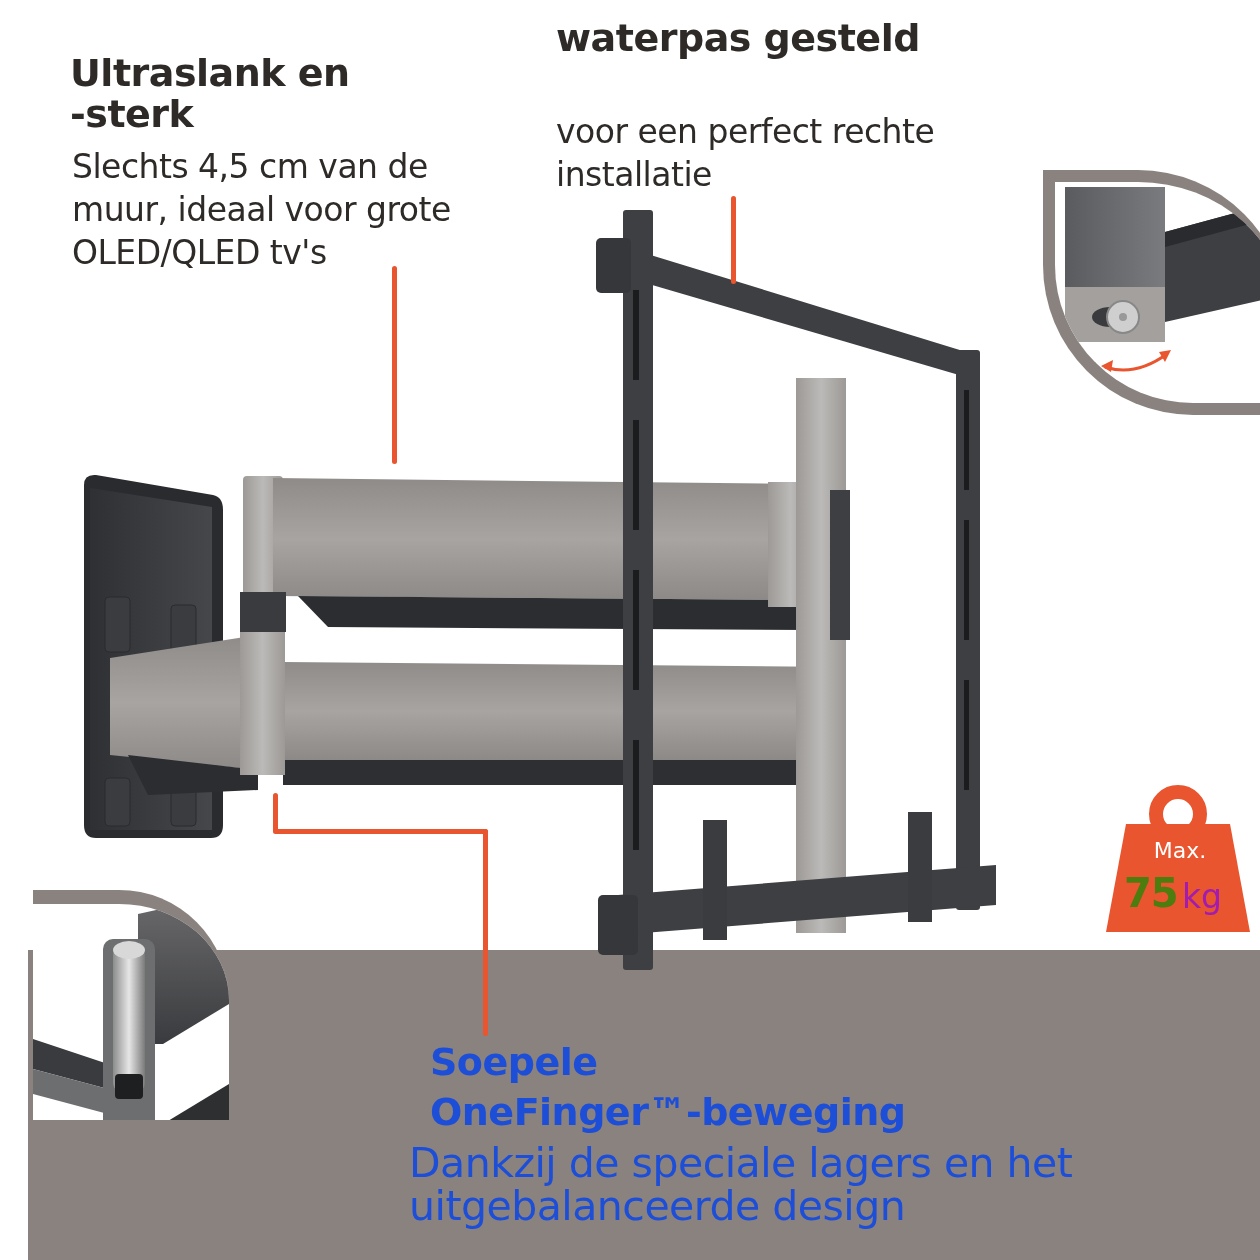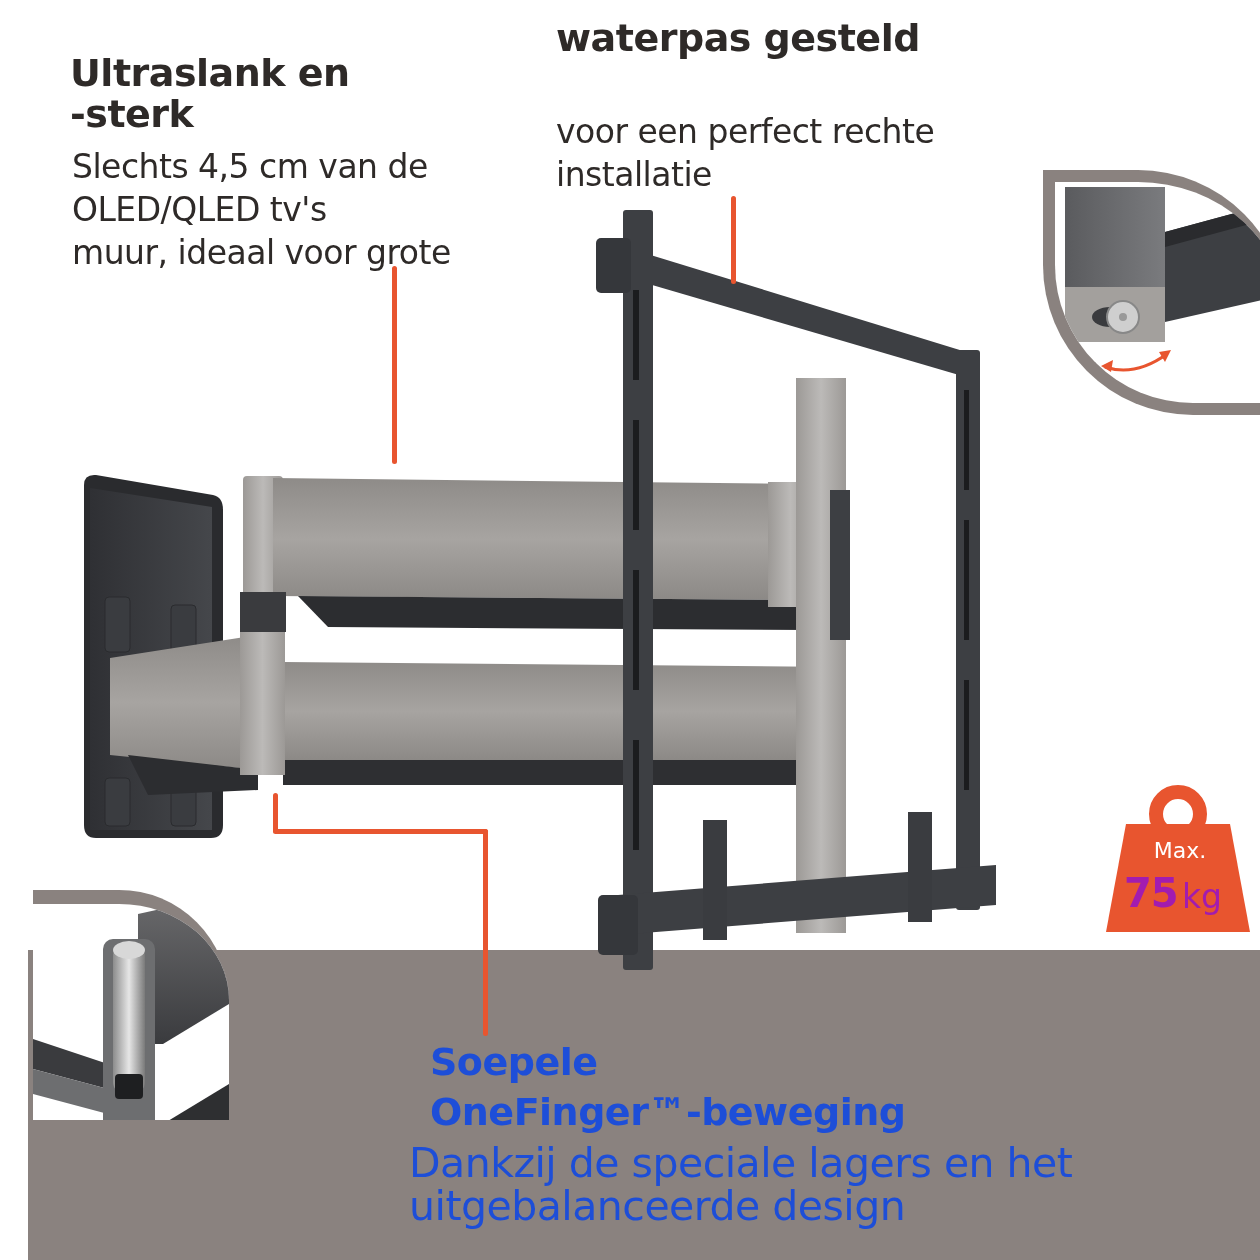--- a/index.html
+++ b/index.html
@@ -6,21 +6,21 @@
   .canvas { position:relative; width:1260px; height:1260px; overflow:hidden; background:#ffffff; font-family:"DejaVu Sans", sans-serif;margin-left:28px; }
   .band { position:absolute; left:0; top:950px; width:1256px; height:310px; background:#8a827f; }
   .inset-left { position:absolute; left:5px; top:890px; width:196px; height:230px; border-top:14px solid #8a827f; border-right:0; border-top-right-radius:110px; background:#ffffff; overflow:hidden; box-sizing:border-box; }
   .inset-right { position:absolute; left:1015px; top:170px; width:245px; height:245px; border-left:12px solid #8a827f; border-bottom:12px solid #8a827f; border-top:12px solid #8a827f; border-bottom-left-radius:150px; border-top-right-radius:150px; background:#ffffff; overflow:hidden; box-sizing:border-box; }
   .orange-line { position:absolute; background:#e8552f; border-radius:3px; }
   .h { position:absolute; color:#2e2a28; font-weight:bold; line-height:1.08; letter-spacing:-0.5px; }
   .s { position:absolute; color:#2e2a28; font-weight:normal; line-height:1.2; letter-spacing:-0.5px; }
   .white { color:#1d4ed8; }
   .weight { position:absolute; left:1070px; top:784px; width:160px; height:150px; }
   .weight-label-max { position:absolute; left:1112px; top:838px; width:80px; color:#ffffff; font-size:22px; text-align:center; }
-  .weight-label-num { position:absolute; left:1096px; top:870px; color:#a21caf; font-size:40px; font-weight:bold; letter-spacing:-1px; }
+  .weight-label-num { position:absolute; left:1096px; top:870px; color:#4d7c0f; font-size:40px; font-weight:bold; letter-spacing:-1px; }
   .weight-label-kg { position:absolute; left:1154px; top:877px; color:#a21caf; font-size:33px; }
   svg.mount { position:absolute; left:0; top:0; }
 </style>
 </head>
 <body>
 
 <div class="canvas">
 
   <div class="band"></div>
 
@@ -140,22 +140,22 @@
   <div class="orange-line" style="left:245px; top:793px; width:5px; height:40px;"></div>
   <div class="orange-line" style="left:245px; top:829px; width:215px; height:5px;"></div>
   <div class="orange-line" style="left:455px; top:829px; width:5px; height:207px;"></div>
 
   <div class="h" style="left:42px; top:53px; font-size:38px;">
     <div>Ultraslank en</div>
     <div>-sterk</div>
   </div>
   <div class="s" style="left:44px; top:145px; font-size:33px; line-height:43px;">
     <div>Slechts 4,5 cm van de</div>
+    <div>muur, ideaal voor grote</div>
     <div>OLED/QLED tv's</div>
-    <div>muur, ideaal voor grote</div>
   </div>
 
   <div class="h" style="left:528px; top:18px; font-size:38px;">
     <div>waterpas gesteld</div>
   </div>
   <div class="s" style="left:528px; top:110px; font-size:33px; line-height:43px;">
     <div>voor een perfect rechte</div>
     <div>installatie</div>
   </div>
 

